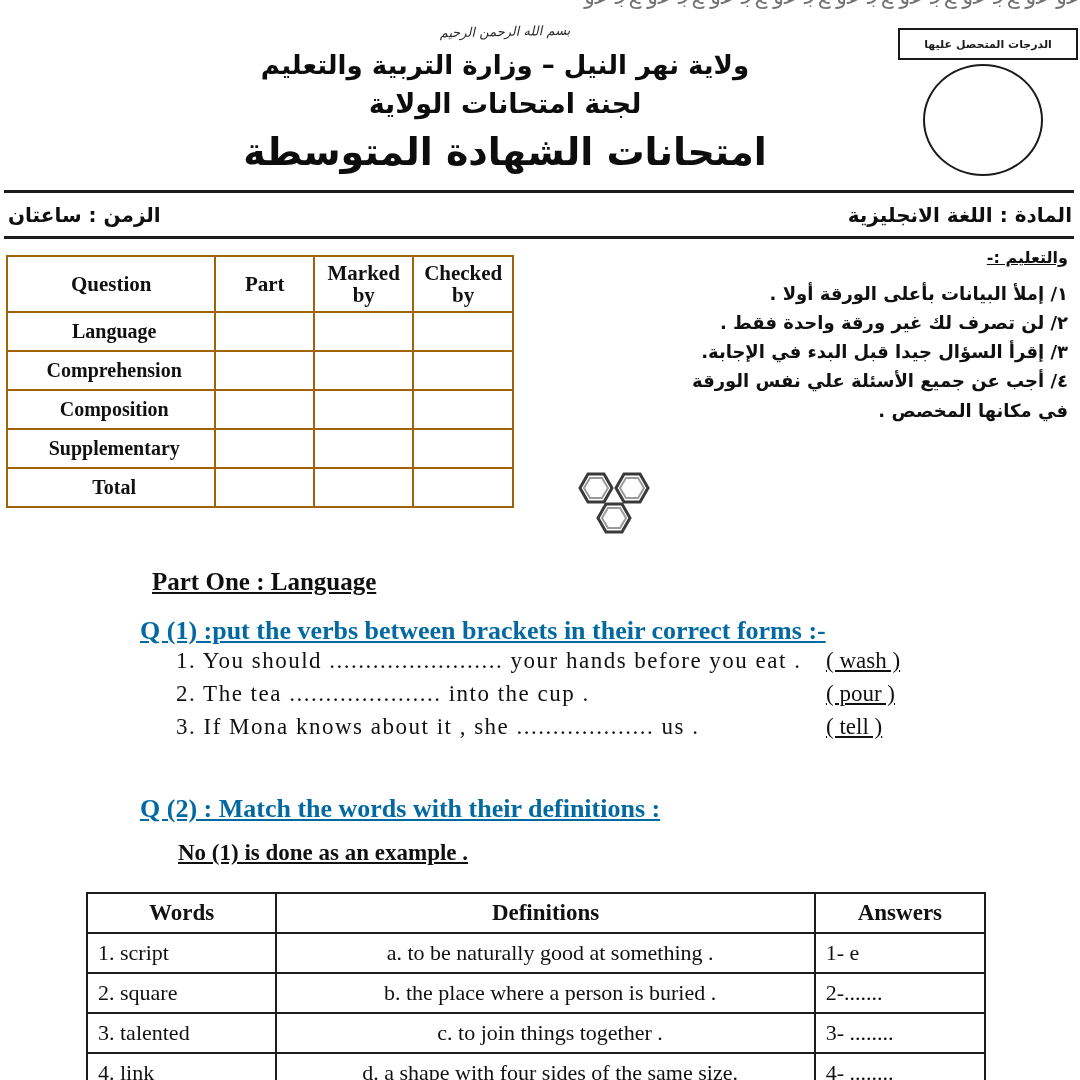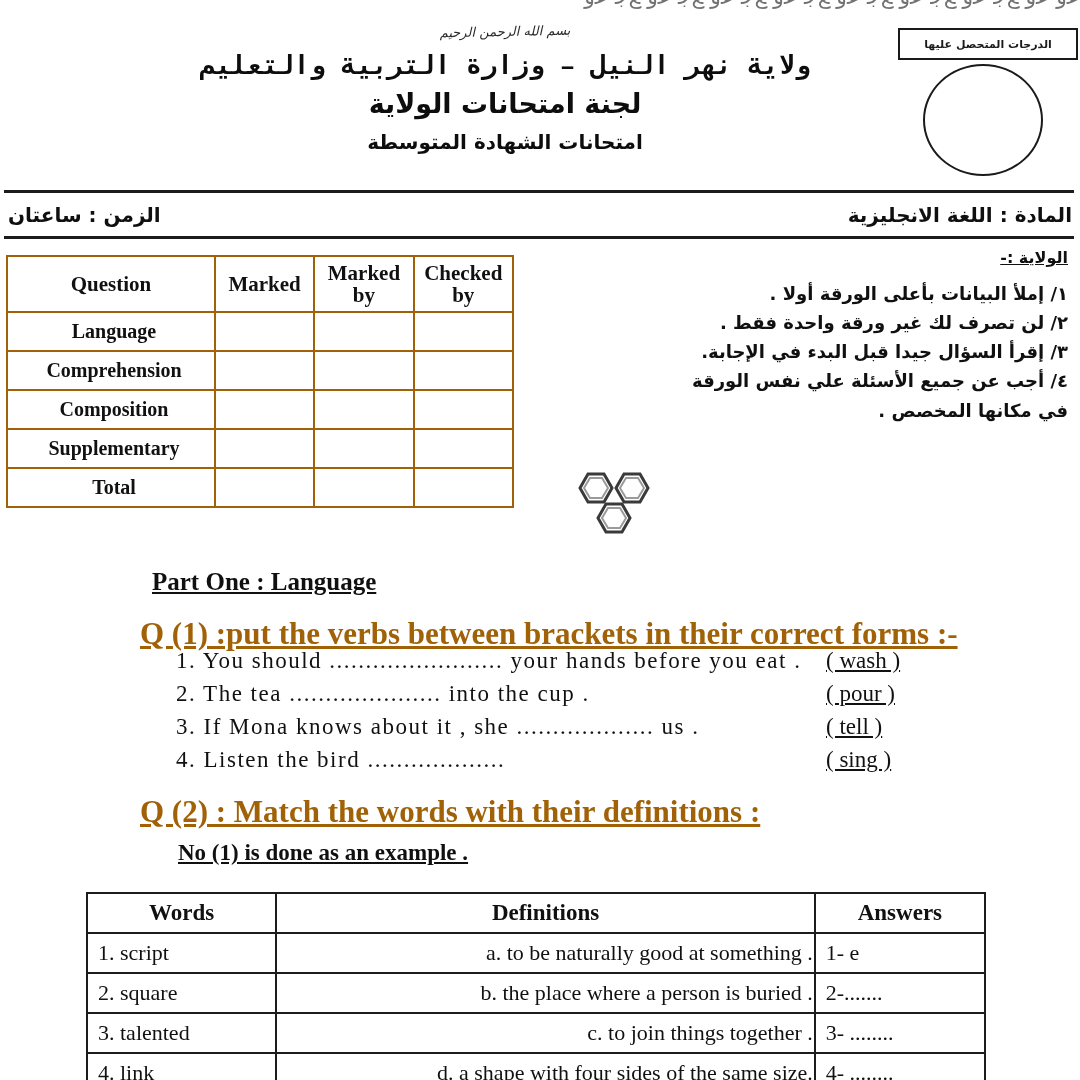--- a/index.html
+++ b/index.html
@@ -35,23 +35,23 @@
     font-family:"DejaVu Sans", sans-serif;
     font-size:13px;color:#2a2a2a;
     transform:rotate(-1.2deg);
     font-style:italic;
   }
   .hdr{
     position:absolute;left:0;width:1010px;text-align:center;
     font-family:"DejaVu Sans", sans-serif;
     direction:rtl;font-weight:bold;color:#0d0d0d;
   }
-  .hdr-1{top:50px;font-size:26px;letter-spacing:0px;font-family:Liberation Mono, monospace;}
+  .hdr-1{top:50px;font-size:26px;letter-spacing:0px;}
   .hdr-2{top:88px;font-size:27px;letter-spacing:-1px;}
-  .hdr-3{top:130px;font-size:20px;letter-spacing:-1px;}
+  .hdr-3{top:130px;font-size:38px;letter-spacing:-1px;}
 
   
   .marks-box{
     position:absolute;top:28px;left:898px;width:176px;height:28px;
     border:2px solid #1a1a1a;
     display:flex;align-items:center;justify-content:center;
     direction:rtl;
     font-family:"DejaVu Sans", sans-serif;
     font-size:11px;font-weight:bold;color:#1a1a1a;
     background:#fff;
@@ -124,23 +124,23 @@
   .part-head{
     position:absolute;top:568px;left:152px;
     font-family:"Liberation Serif", serif;
     font-weight:bold;font-size:25px;
     text-decoration:underline;
     color:#101010;
   }
   .q-head{
     position:absolute;left:140px;
     font-family:"Liberation Serif", serif;
-    font-weight:bold;font-size:31px;
+    font-weight:bold;font-size:26px;
     text-decoration:underline;
-    color:#a16207;
+    color:#0369a1;
     white-space:nowrap;
   }
   .q1-head{top:616px;}
   .q2-head{top:794px;}
   .ex-note{
     position:absolute;top:840px;left:178px;
     font-family:"Liberation Serif", serif;
     font-weight:bold;font-size:23px;
     text-decoration:underline;
     color:#101010;
@@ -165,21 +165,21 @@
     border-collapse:collapse;background:#fff;
   }
   .match-table th,.match-table td{
     border:2px solid #1c1c1c;
     font-family:"Liberation Serif", serif;
     font-size:22px;color:#111;
     height:36px;
   }
   .match-table th{font-weight:bold;text-align:center;font-size:23px;}
   .match-table td.w{width:180px;padding-left:10px;text-align:left;}
-  .match-table td.d{width:540px;padding-left:10px;text-align:right;}
+  .match-table td.d{width:540px;padding-left:10px;text-align:center;}
   .match-table td.a{width:160px;padding-left:10px;text-align:left;}
 </style>
 </head>
 <body>
 
 <div class="page">
 
   <div class="top-band">ﻋﻭ ﻋﻭ ﻊﺟ ﻋﻭ ﻊﺟ ﻋﻭ ﻊﺟ ﻋﻭ ﻊﺟ ﻋﻭ ﻊﺟ ﻋﻭ ﻊﺟ ﻋﻭ ﻊﺟ ﻋﻭ</div>
 
   <div class="bismillah">بسم الله الرحمن الرحيم</div>
@@ -194,21 +194,21 @@
   <div class="subject-row">
     <span>المادة :   اللغة الانجليزية</span>
     <span>الزمن : ساعتان</span>
   </div>
   <div class="rule rule-b"></div>
 
   <table class="marks-table">
     <thead>
       <tr>
         <th>Question</th>
-        <th>Marked</th>
+        <th>Part</th>
         <th>Marked by</th>
         <th>Checked by</th>
       </tr>
     </thead>
     <tbody>
       <tr>
         <td class="qcell">Language</td>
         <td class="blank"></td>
         <td class="blank"></td>
         <td class="blank"></td>
@@ -234,21 +234,21 @@
       <tr>
         <td class="qcell">Total</td>
         <td class="blank"></td>
         <td class="blank"></td>
         <td class="blank"></td>
       </tr>
     </tbody>
   </table>
 
   <div class="instr">
-    <div class="instr-title">الولاية :-</div>
+    <div class="instr-title">والتعليم :-</div>
     <div class="instr-item">١/ إملأ البيانات بأعلى الورقة أولا .</div>
     <div class="instr-item">٢/ لن تصرف لك غير ورقة واحدة فقط .</div>
     <div class="instr-item">٣/ إقرأ السؤال جيدا قبل البدء في الإجابة.</div>
     <div class="instr-item">٤/ أجب عن جميع الأسئلة علي نفس الورقة</div>
     <div class="instr-item cont">في مكانها المخصص .</div>
   </div>
 
   <div class="hex-orn">
     <svg viewBox="0 0 92 76" width="92" height="76" aria-hidden="true">
       <g fill="none" stroke="#3a3a3a" stroke-width="3">
@@ -274,24 +274,20 @@
       <span class="q1-verb">( wash )</span>
     </div>
     <div class="q1-row">
       <span class="q1-text dots">2. The tea ..................... into the cup .</span>
       <span class="q1-verb">( pour )</span>
     </div>
     <div class="q1-row">
       <span class="q1-text dots">3. If Mona knows about it , she ................... us .</span>
       <span class="q1-verb">( tell )</span>
     </div>
-    <div class="q1-row">
-      <span class="q1-text dots">4. Listen the bird ...................</span>
-      <span class="q1-verb">( sing )</span>
-    </div>
   </div>
 
   <div class="q-head q2-head">Q (2) : Match the words with their definitions :</div>
   <div class="ex-note">No (1) is done as an example .</div>
 
   <table class="match-table">
     <thead>
       <tr>
         <th>Words</th>
         <th>Definitions</th>

